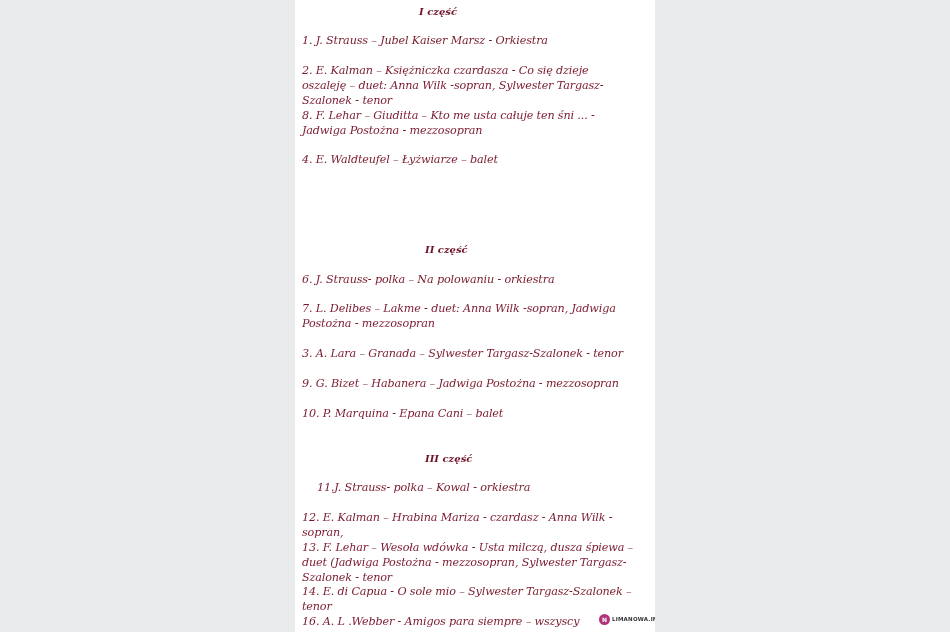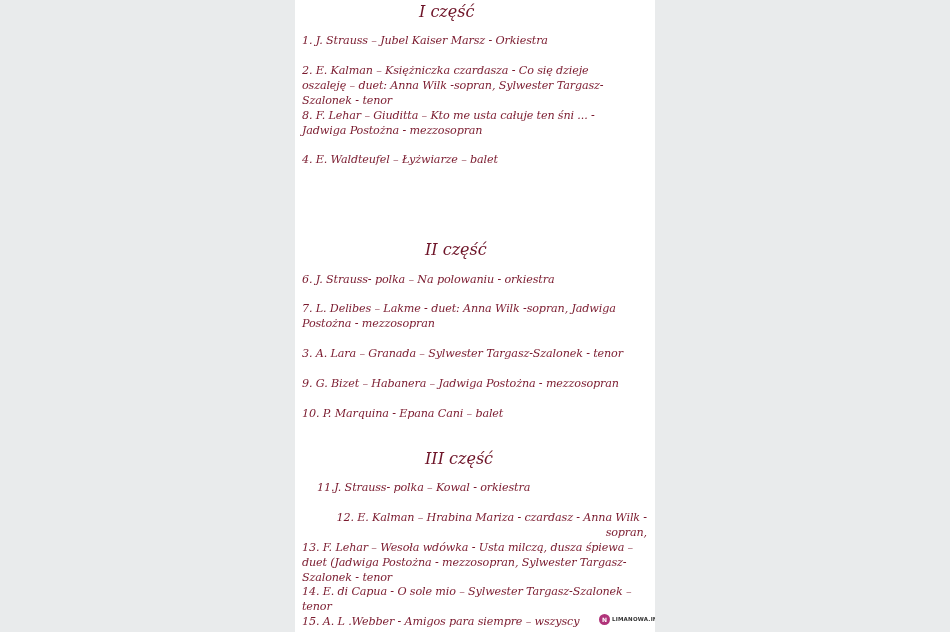--- a/index.html
+++ b/index.html
@@ -24,22 +24,22 @@
       width: 100%;
       height: 100%;
       font-family: "DejaVu Serif", "Liberation Serif", serif;
       font-style: italic;
       color: #7a1a2e;
       font-size: 11.2px;
       line-height: 15px;
     }
     .section-heading {
       position: absolute;
-      font-weight: normal;
-      font-size: 16px;
+      font-weight: bold;
+      font-size: 10px;
       color: #6e1428;
       white-space: nowrap;
     }
     .item {
       position: absolute;
       left: 7px;
       width: 345px;
       white-space: normal;
       letter-spacing: -0.15px;
     }
@@ -83,23 +83,23 @@
 
     <div class="section-heading" style="left:130px; top:242px;">II część</div>
     <div class="item" style="top:272px;">6.  J. Strauss- polka – Na polowaniu - orkiestra</div>
     <div class="item" style="top:301px; width:342px;">7. L. Delibes – Lakme - duet: Anna Wilk -sopran,  Jadwiga Postożna - mezzosopran</div>
     <div class="item" style="top:346px;">3. A. Lara – Granada –  Sylwester Targasz-Szalonek - tenor</div>
     <div class="item" style="top:376px;">9.  G. Bizet – Habanera – Jadwiga Postożna -  mezzosopran</div>
     <div class="item" style="top:406px;">10.  P. Marquina - Epana Cani – balet</div>
 
     <div class="section-heading" style="left:130px; top:451px;">III część</div>
     <div class="item" style="top:480px;margin-left:15px;">11.J. Strauss- polka – Kowal - orkiestra</div>
-    <div class="item" style="top:510px;text-align:right;">12. E. Kalman – Hrabina Mariza - czardasz - Anna Wilk -sopran,</div>
+    <div class="item" style="top:510px;">12. E. Kalman – Hrabina Mariza - czardasz - Anna Wilk -sopran,</div>
     <div class="item" style="top:540px; width:340px;">13. F. Lehar – Wesoła wdówka - Usta milczą, dusza śpiewa – duet (Jadwiga Postożna -  mezzosopran, Sylwester Targasz-Szalonek - tenor</div>
     <div class="item" style="top:584px;">14. E. di Capua - O sole mio – Sylwester Targasz-Szalonek – tenor</div>
-    <div class="item" style="top:614px;">15. A. L .Webber - Amigos para siempre – wszyscy</div>
+    <div class="item" style="top:614px;">16. A. L .Webber - Amigos para siempre – wszyscy</div>
 
     <div class="watermark">
       <span class="wm-badge">N</span>
       <span>LIMANOWA.IN</span>
     </div>
   </div>
 </div>
 
 </body></html>

